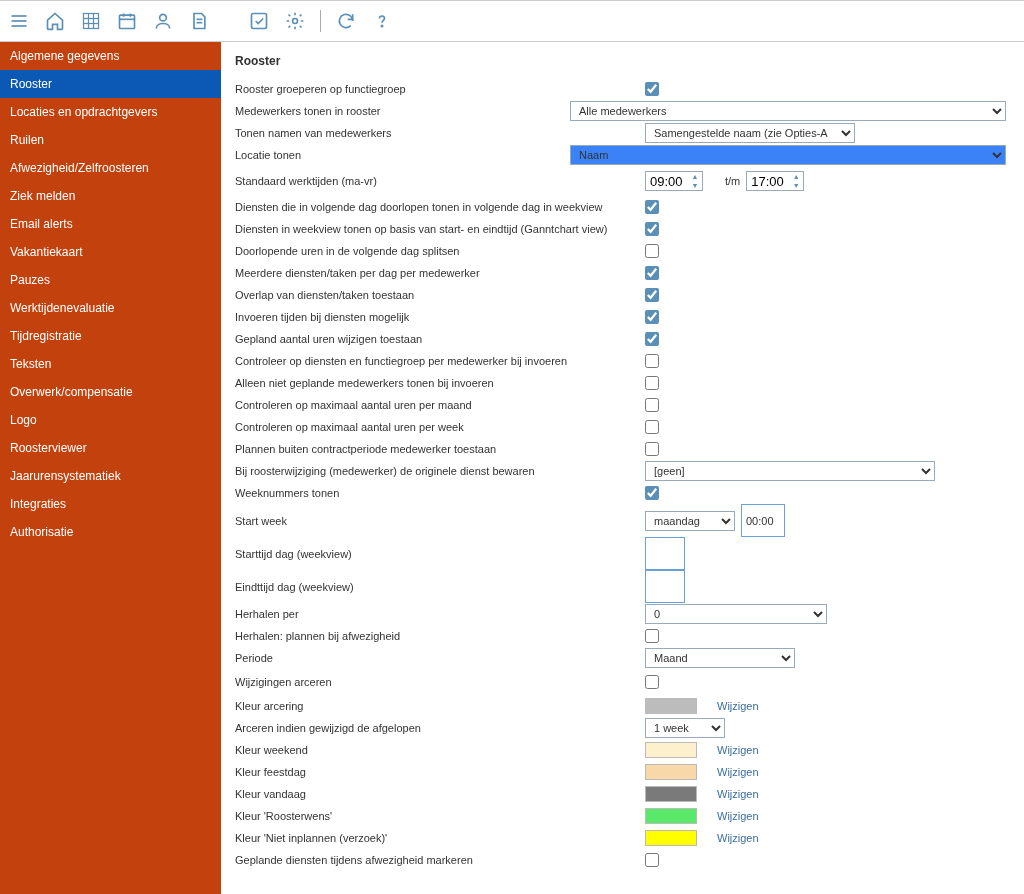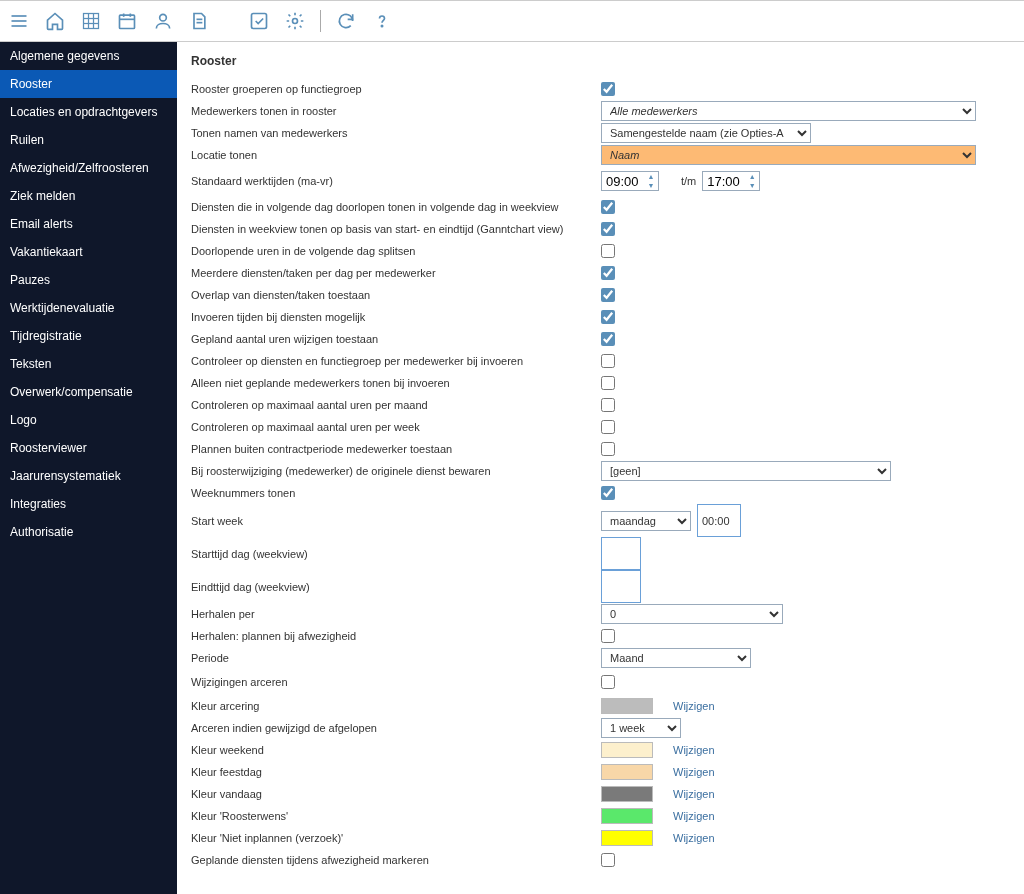--- a/index.html
+++ b/index.html
@@ -1,34 +1,34 @@
 <!DOCTYPE html>
 <html><head>
 <meta charset="utf-8">
 <style>
 * { box-sizing: border-box; margin: 0; padding: 0; }
 body { font-family: Verdana, Arial, sans-serif; font-size: 11px; background: #fff; color: #333; }
 .toolbar { height: 42px; border-top: 1px solid #ccc; border-bottom: 1px solid #ccc; display: flex; align-items: center; padding: 0 8px; gap: 14px; }
 .toolbar .icon { width: 22px; height: 22px; display: flex; align-items: center; justify-content: center; color: #5a8fb8; cursor: pointer; }
 .toolbar .sep { width: 1px; height: 22px; background: #aaa; }
 .container { display: flex; position: absolute; top: 42px; bottom: 0; left: 0; right: 0; }
-.sidebar { width: 177px; background: #0f172a; color: #fff; overflow-y: auto; }
+.sidebar { width: 221px; background: #c2410c; color: #fff; overflow-y: auto; }
 .sidebar .item { padding: 7px 10px; cursor: pointer; font-size: 12px; }
 .sidebar .item.active { background: #0b59b5; }
 .content { flex: 1; padding: 12px 18px 18px 14px; overflow-y: auto; position: relative; }
 .heading { font-weight: bold; margin-bottom: 10px; font-size: 12px; }
 .row { display: flex; align-items: center; min-height: 22px; margin-bottom: 0px; }
 .row .label { width: 410px; padding-right: 10px; color: #333; }
 .row .ctrl { display: flex; align-items: center; gap: 6px; }
 input[type=checkbox] { width: 14px; height: 14px; accent-color: #5a8fb8; }
 select, input[type=text] {
   font-family: inherit; font-size: 11px; border: 1px solid #9ab; background: #fff;
   height: 20px; padding: 1px 4px; color: #333;
 }
-select.wide { width: 375px; font-style: italic; }
+select.wide { width: 436px; }
 select.mid { width: 280px; }
 select.narrow { width: 90px; }
 select.sm { width: 80px; }
 input.tiny { width: 40px; height: 33px; border: 1px solid #6aa0d8; }
 .spin { display: inline-flex; align-items: center; border: 1px solid #9ab; height: 20px; }
 .spin input { border: none; width: 42px; height: 18px; padding: 0 4px; font-size: 13px; }
 .spin .arrows { display: flex; flex-direction: column; width: 14px; }
 .spin .arrows span { font-size: 7px; line-height: 9px; text-align: center; color: #5a8fb8; cursor: pointer; }
 .swatch { width: 52px; height: 16px; display: inline-block; border: 1px solid #bbb; }
 .link { color: #3b6fa0; cursor: pointer; }
@@ -147,21 +147,21 @@
       </div>
     <div class="row">
         <div class="label">Tonen namen van medewerkers</div>
         <div class="ctrl">
           <select style="width:210px"><option>Samengestelde naam (zie Opties-A</option></select>
         </div>
       </div>
     <div class="row">
         <div class="label">Locatie tonen</div>
         <div class="ctrl">
-          <select class="wide" style="background:#fdba74"><option>Naam</option></select>
+          <select class="wide" style="background:#3b82f6"><option>Naam</option></select>
         </div>
       </div>
     <div class="row" style="min-height:30px">
         <div class="label">Standaard werktijden (ma-vr)</div>
         <div class="ctrl">
       <div class="spin">
             <input value="09:00" style="">
             <div class="arrows">
               <span>▲</span>
               <span>▼</span>

